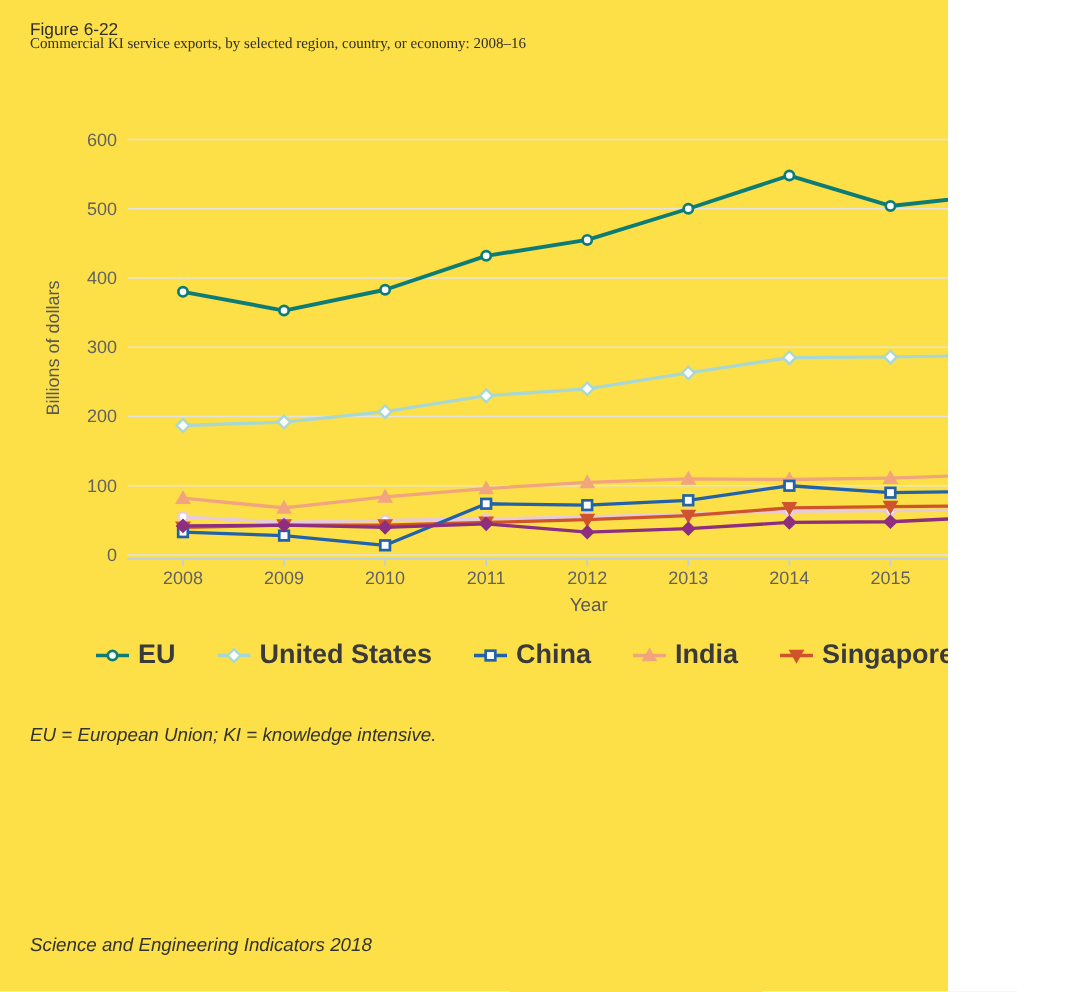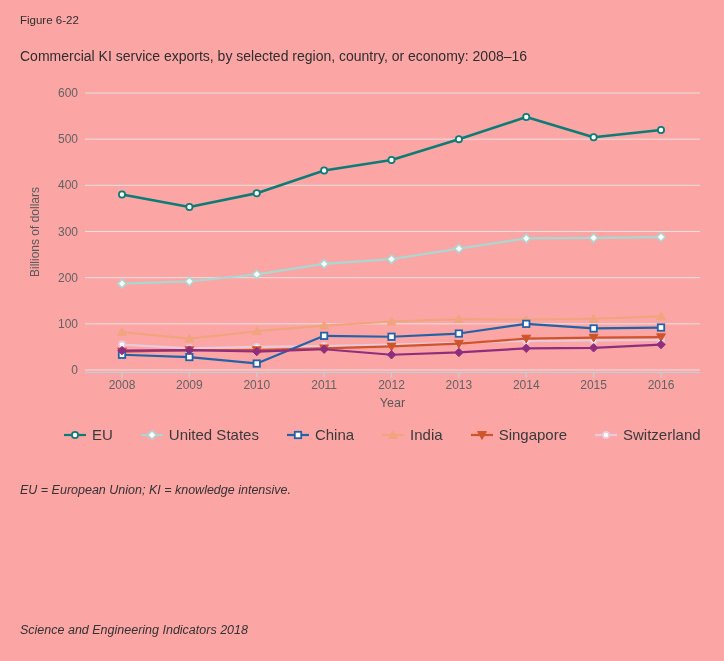--- a/index.html
+++ b/index.html
@@ -1,39 +1,39 @@
 <!DOCTYPE html>
 <html><head>
 <meta charset="utf-8">
 <style>
   html,body{margin:0;padding:0;background:#ffffff;}
   .page{
     position:relative;
-    width:724px;height:661px;
-    background:#fca5a5;
+    width:632px;height:661px;
+    background:#fde047;
     font-family:"Liberation Sans", sans-serif;
     color:#333333;
     overflow:hidden;
   }
   .figure-label{
     position:absolute;left:20px;top:14px;
     font-size:11.5px;color:#2e2e2e;
   }
   .chart-title{
-    position:absolute;left:20px;top:48px;
-    font-size:14px;color:#2e2e2e;
+    position:absolute;left:20px;top:24px;
+    font-size:10px;color:#2e2e2e;font-family:Liberation Serif, serif;
   }
   .chart-svg{position:absolute;left:0;top:85px;}
   .legend{
     position:absolute;left:63px;top:426px;
     display:flex;flex-direction:row;align-items:center;
     column-gap:27px;
   }
   .legend-item{display:flex;align-items:center;gap:5px;}
-  .legend-label{font-size:15px;font-weight:normal;color:#3a3a3a;white-space:nowrap;text-align:right;}
+  .legend-label{font-size:18px;font-weight:bold;color:#3a3a3a;white-space:nowrap;text-align:right;}
   .footnote{
     position:absolute;left:20px;width:692px;
     font-size:12.5px;line-height:1.28;color:#333333;
   }
   .fn-abbrev{top:482px;font-style:italic;}
   .fn-note{top:514px;}
   .fn-source{top:572px;}
   .fn-attr{top:622px;font-style:italic;}
 </style>
 </head>

